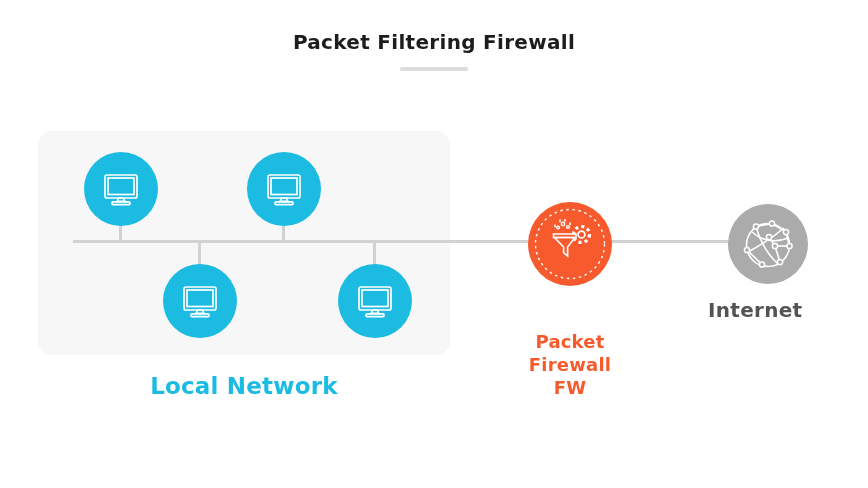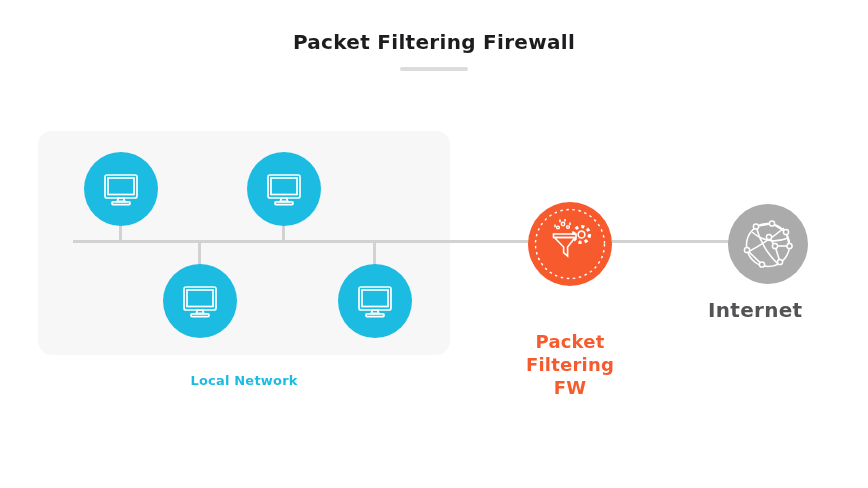--- a/index.html
+++ b/index.html
@@ -43,21 +43,21 @@
   }
   .ws{width:74px;height:74px;background:var(--cyan);}
   .ws1{left:84px;top:152px;}
   .ws2{left:247px;top:152px;}
   .ws3{left:163px;top:264px;}
   .ws4{left:338px;top:264px;}
   .fw{left:528px;top:202px;width:84px;height:84px;background:var(--orange);}
   .inet{left:728px;top:204px;width:80px;height:80px;background:var(--gray-node);}
   .label-local{
     position:absolute;left:38px;top:373px;width:412px;text-align:center;
-    font-size:13px;font-weight:bold;color:var(--cyan);letter-spacing:.2px;
+    font-size:23px;font-weight:bold;color:var(--cyan);letter-spacing:.2px;
   }
   .label-fw{
     position:absolute;left:510px;top:290px;width:120px;text-align:center;
     font-size:18px;font-weight:bold;color:var(--orange);line-height:23px;letter-spacing:.2px;margin-top:40px;
   }
   .label-inet{
     position:absolute;left:708px;top:298px;width:120px;text-align:left;
     font-size:20px;font-weight:bold;color:var(--internet-text);letter-spacing:.3px;
   }
   svg{display:block;}
@@ -167,19 +167,19 @@
         <circle cx="41" cy="33" r="2.6"></circle>
         <circle cx="47" cy="42" r="2.6"></circle>
       </g>
     </svg>
   </div>
 
   <div class="label-local">Local Network</div>
 
   <div class="label-fw">
     <span>Packet</span><br>
-    <span>Filtering</span><br>
+    <span>Firewall</span><br>
     <span>FW</span>
   </div>
 
   <div class="label-inet">Internet</div>
 
 </div>
 
 </body></html>

